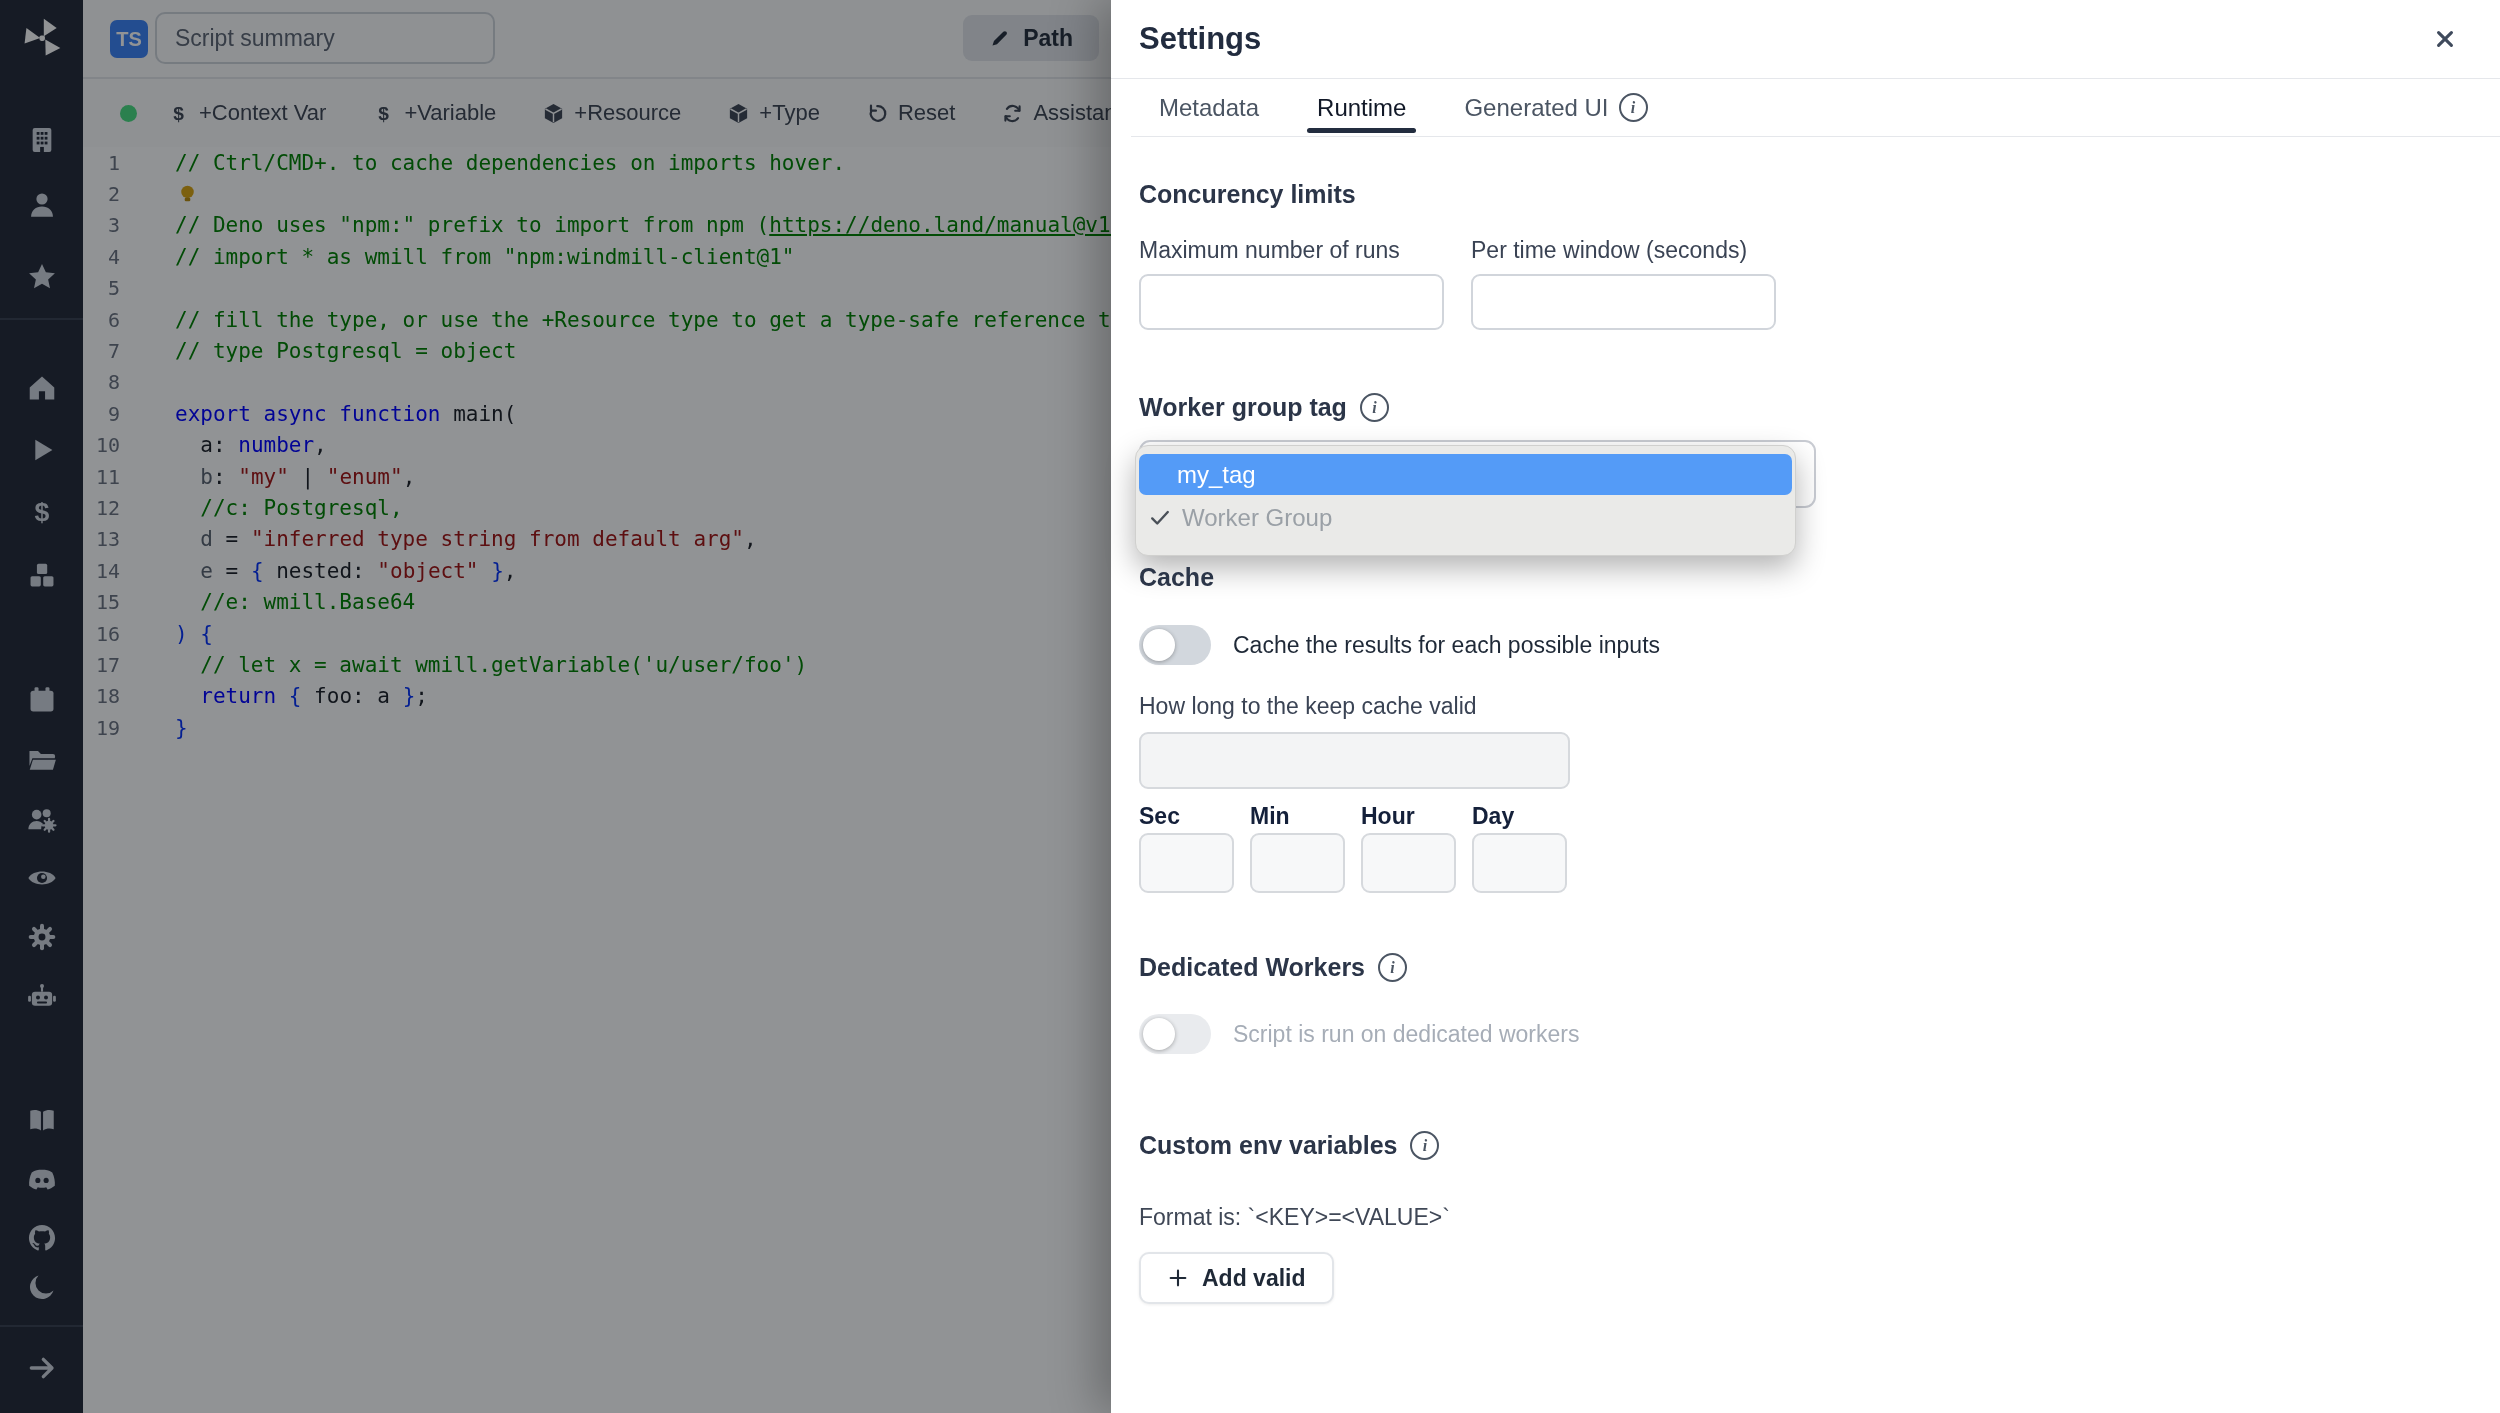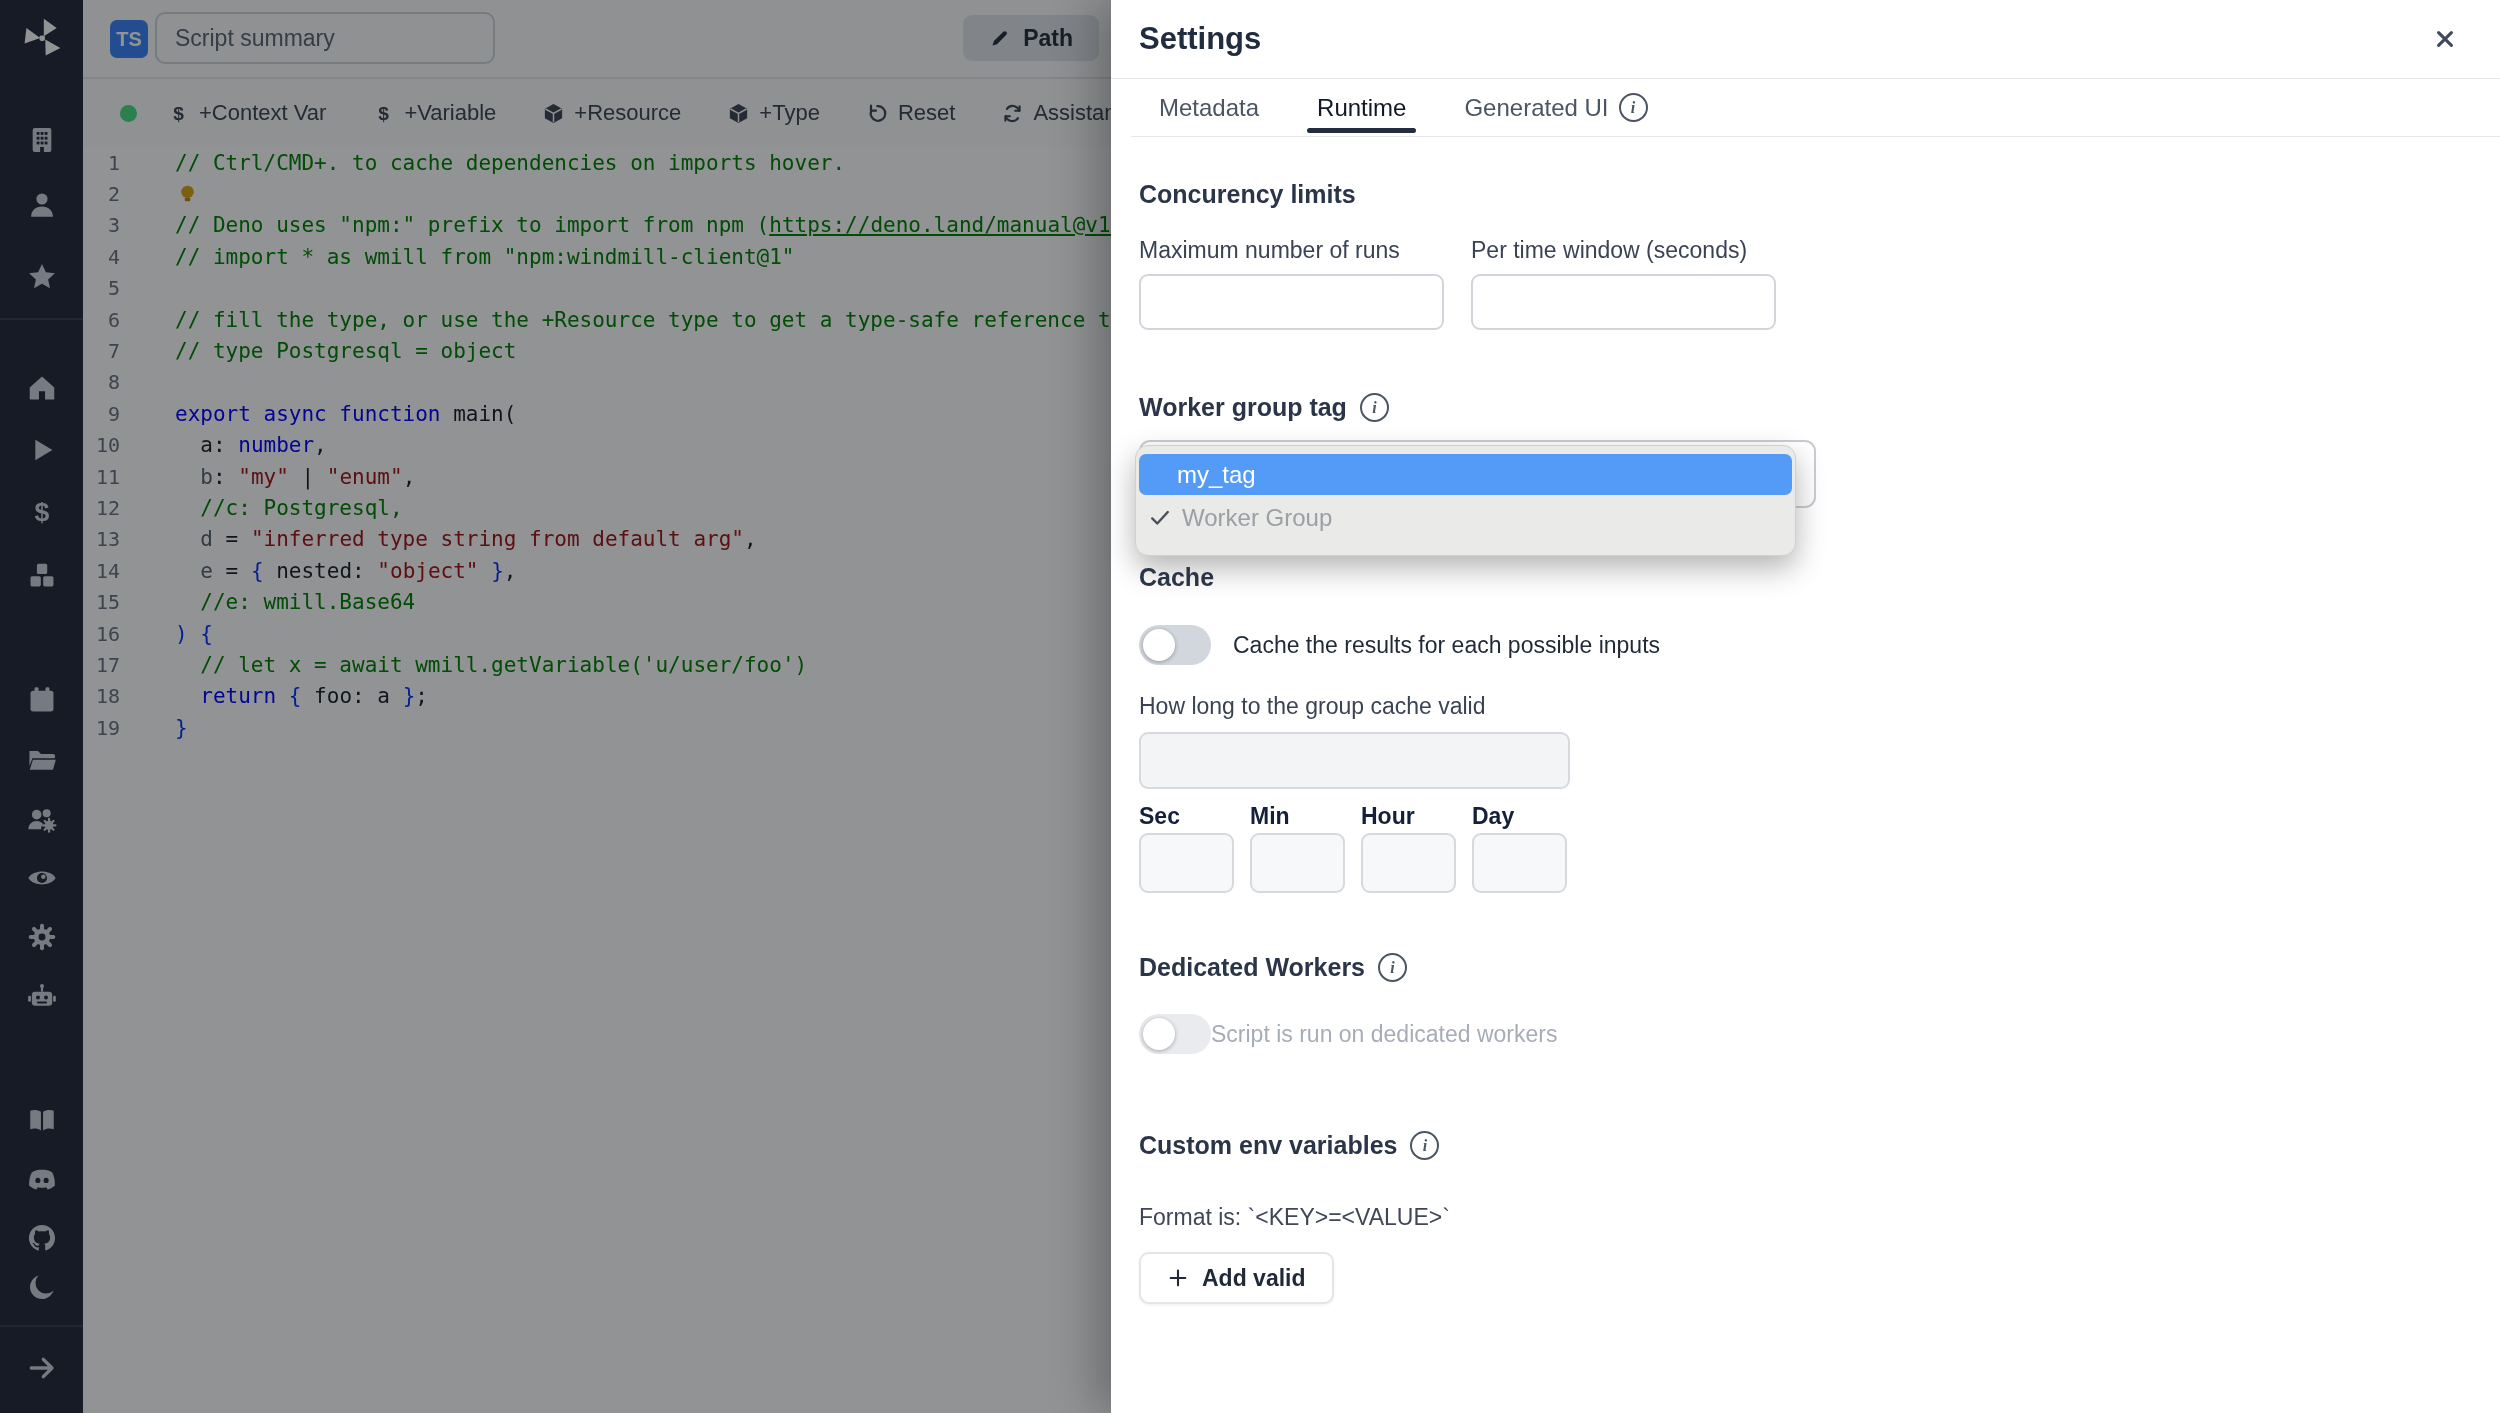--- a/index.html
+++ b/index.html
@@ -390,29 +390,29 @@
           </div>
       </div>
 
       <div class="abs sec-h" style="top:428px;left:28px">
         <span>Cache</span>
       </div>
       <div class="abs" style="top:490px;left:28px;display:flex;align-items:center;gap:22px">
         <div class="toggle"></div>
         <span class="tg-label">Cache the results for each possible inputs</span>
       </div>
-      <div class="abs fld-label" style="top:558px;left:28px">How long to the group cache valid</div>
+      <div class="abs fld-label" style="top:558px;left:28px">How long to the keep cache valid</div>
       <div class="abs inp gray" style="top:597px;left:28px;width:427px;height:53px"></div>
       <div class="abs" style="top:668px;left:28px" id="cache-units"><div class="unit-col"><div class="unit-label">Sec</div><div class="unit-inp"></div></div><div class="unit-col"><div class="unit-label">Min</div><div class="unit-inp"></div></div><div class="unit-col"><div class="unit-label">Hour</div><div class="unit-inp"></div></div><div class="unit-col"><div class="unit-label">Day</div><div class="unit-inp"></div></div></div>
 
       <div class="abs sec-h" style="top:818px;left:28px">
         <span>Dedicated Workers</span>
           <span class="info-i">i</span>
       </div>
-      <div class="abs" style="top:879px;left:28px;display:flex;align-items:center;">
+      <div class="abs" style="top:879px;left:28px;display:flex;align-items:center;gap:22px">
         <div class="toggle disabled"></div>
         <span class="tg-label muted">Script is run on dedicated workers</span>
       </div>
 
       <div class="abs sec-h" style="top:996px;left:28px">
         <span>Custom env variables</span>
           <span class="info-i">i</span>
       </div>
       <div class="abs fmt" style="top:1069px;left:28px">Format is: `&lt;KEY&gt;=&lt;VALUE&gt;`</div>
       <div class="abs" style="top:1117px;left:28px">

